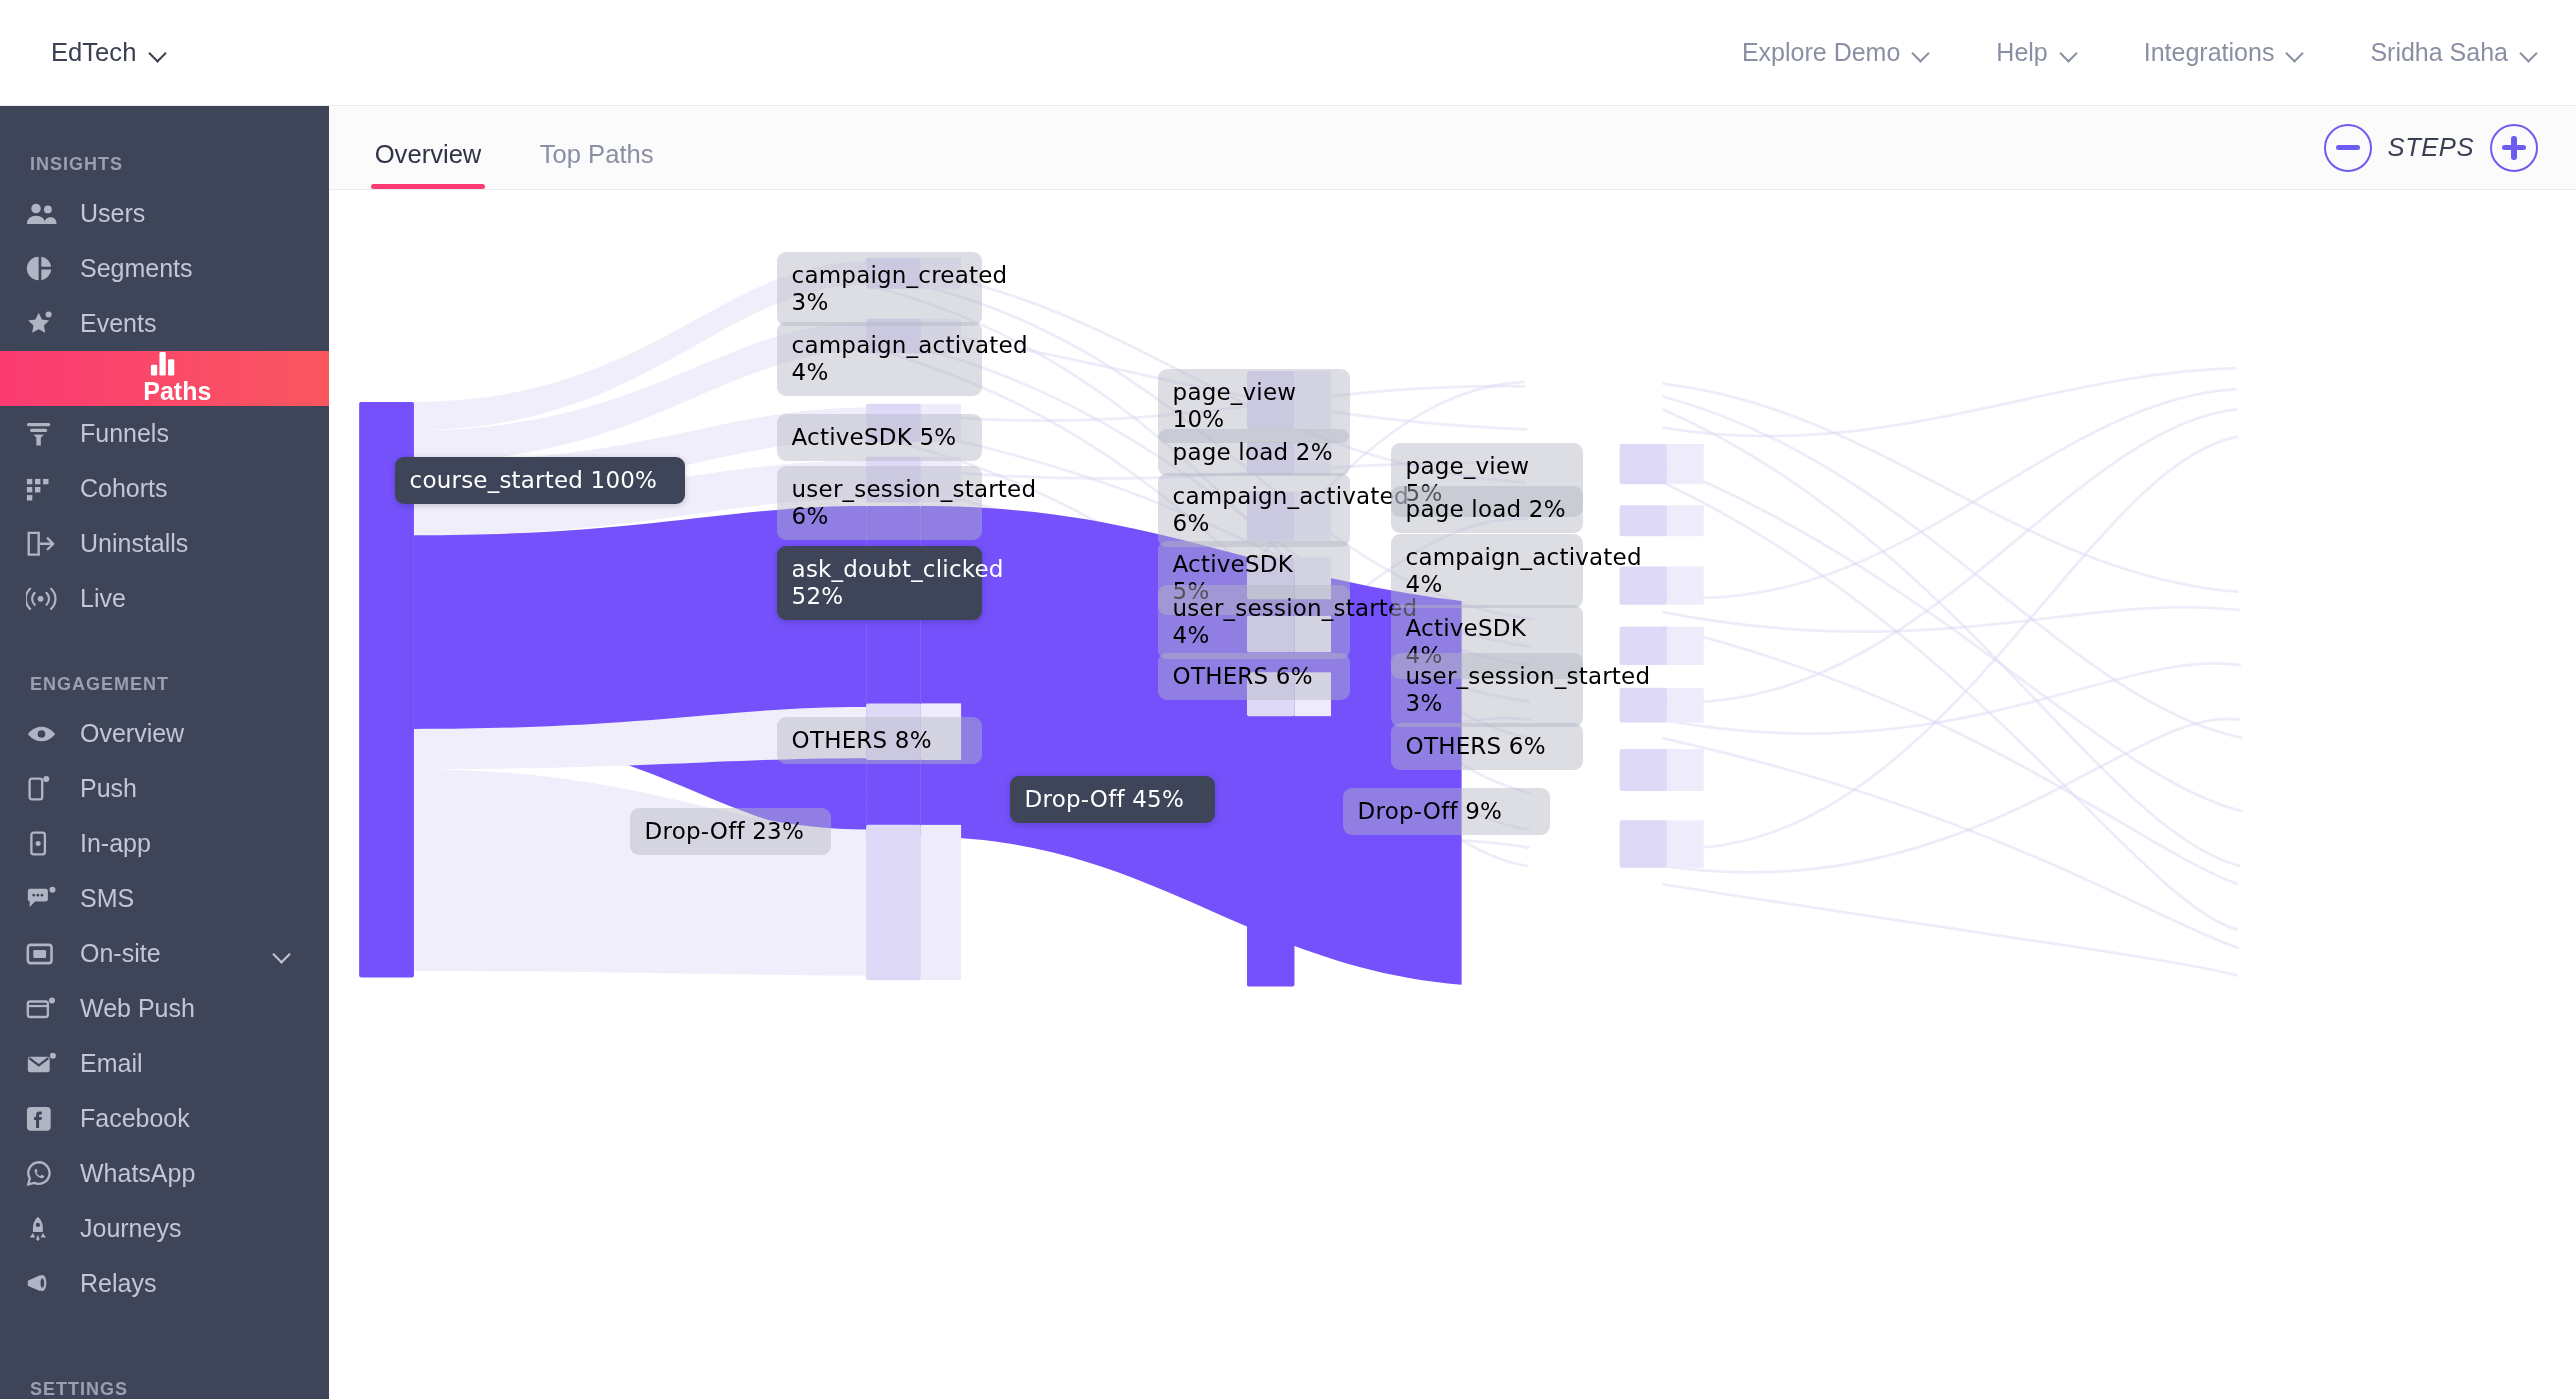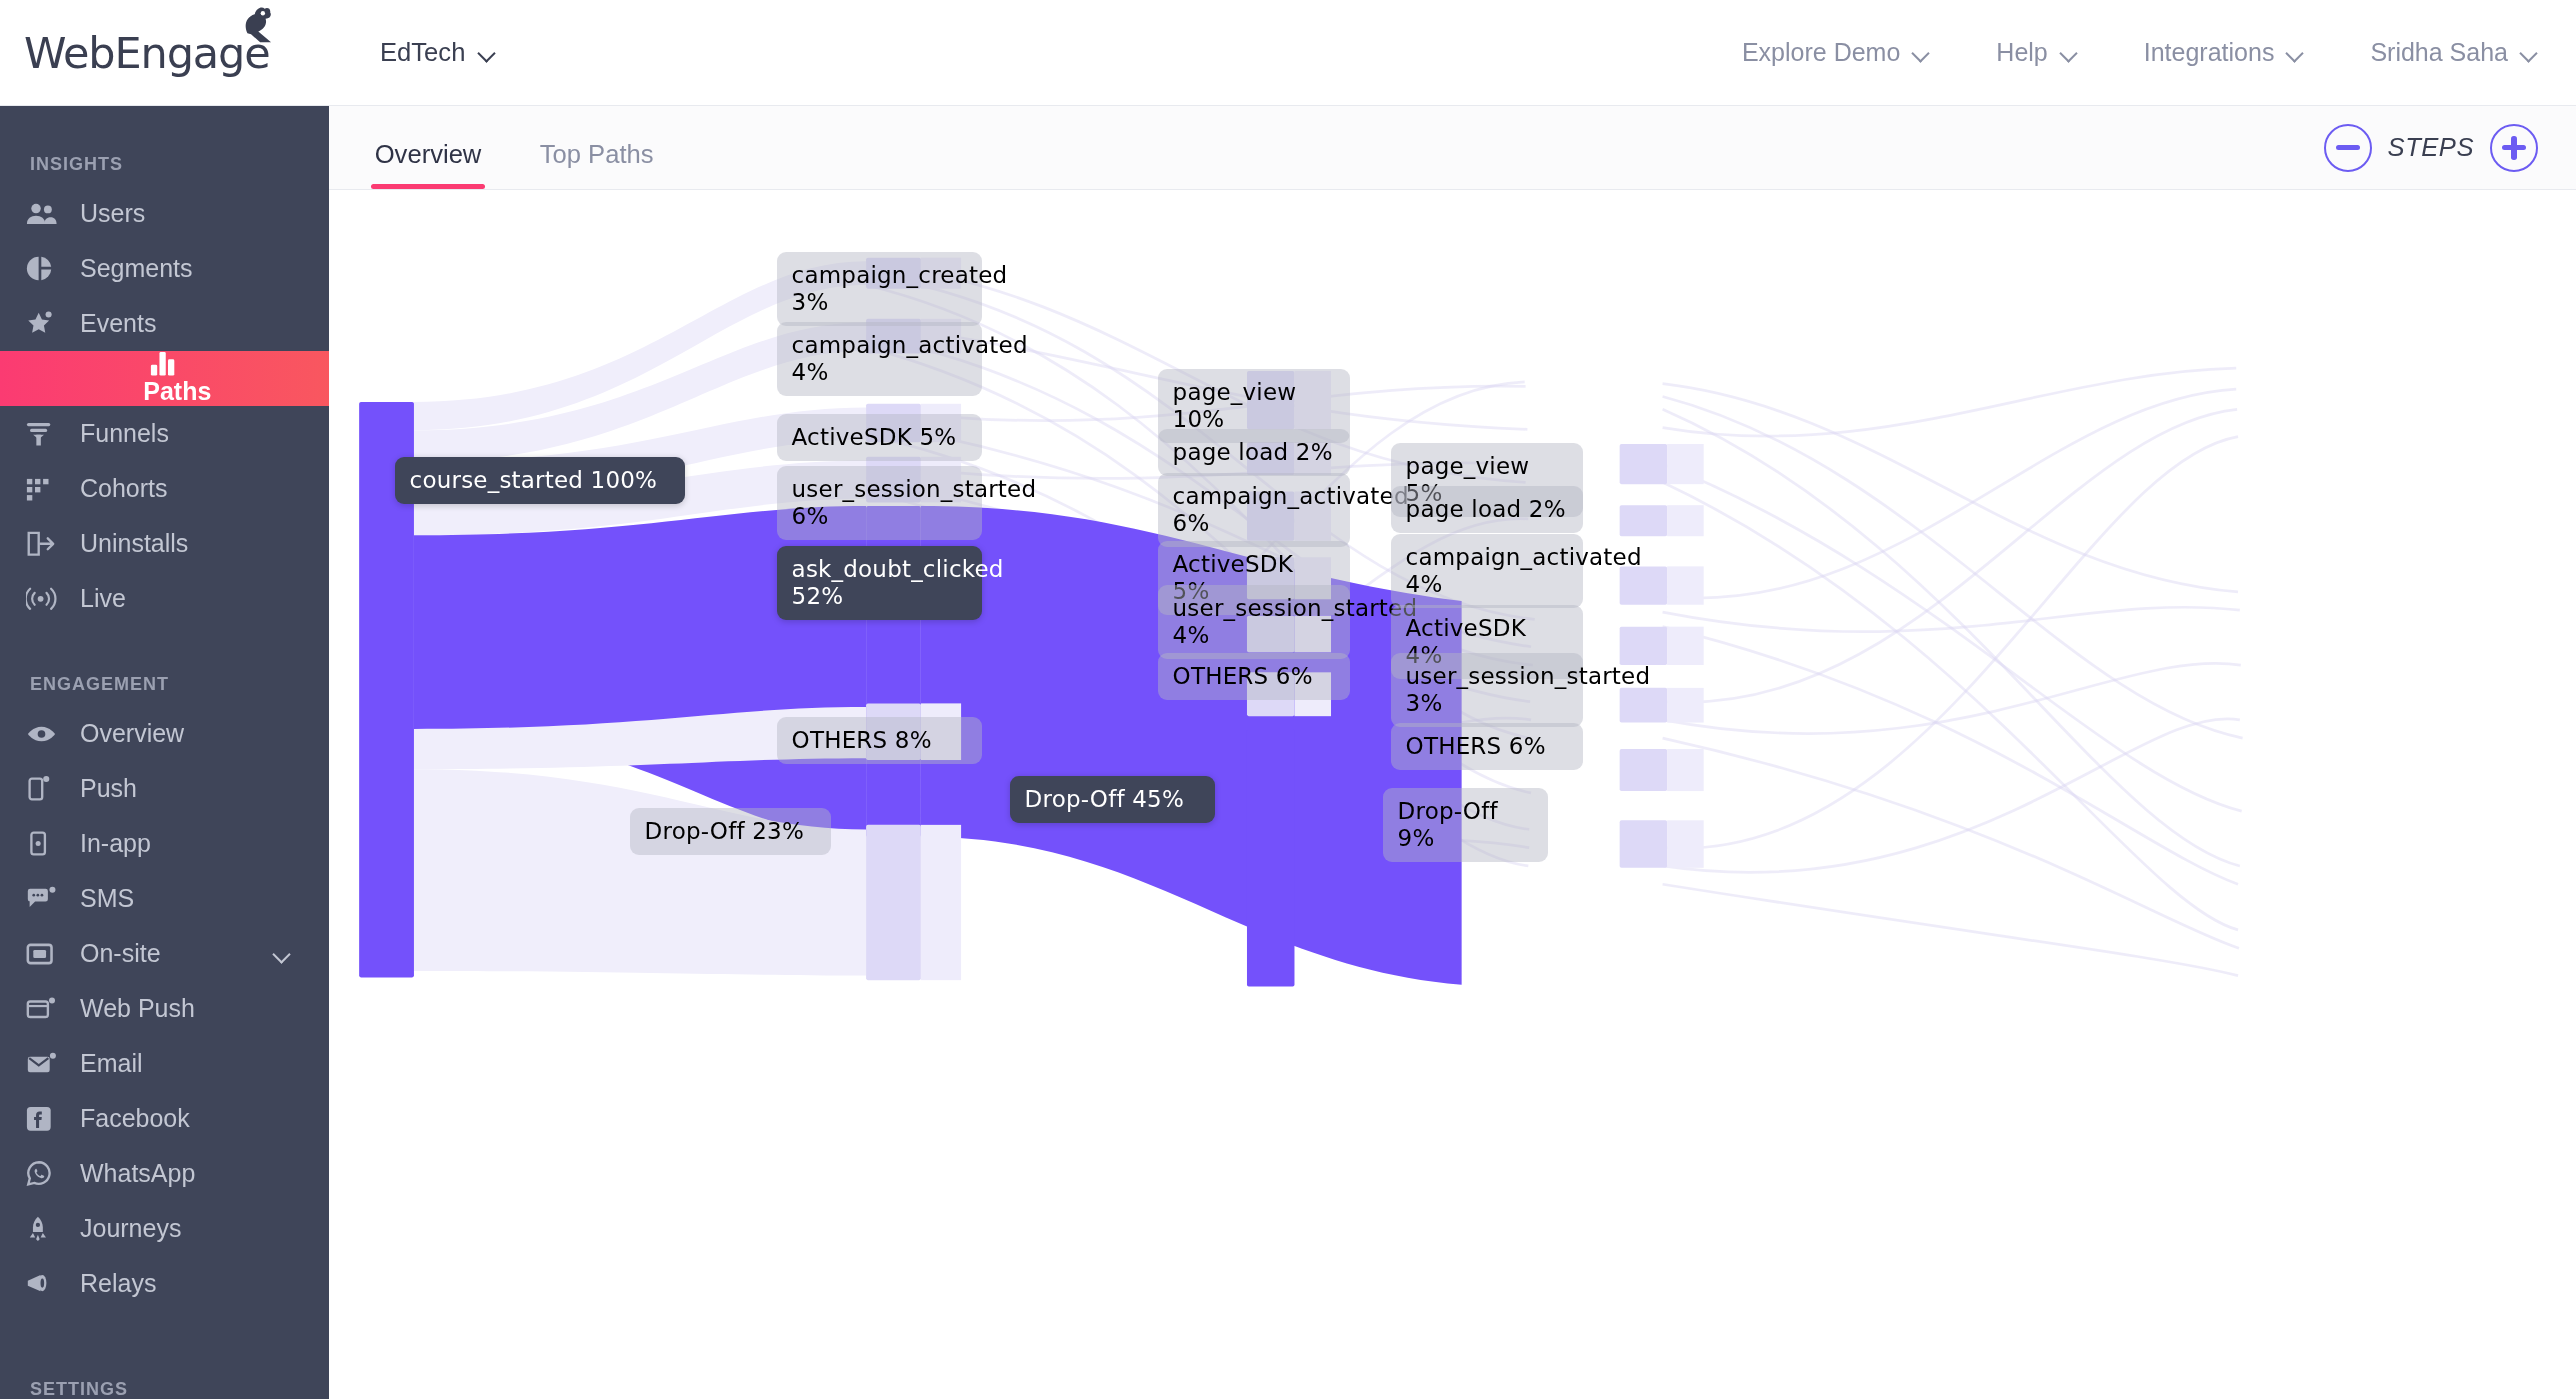--- a/index.html
+++ b/index.html
@@ -132,29 +132,20 @@
                font-family: "DejaVu Sans", sans-serif; pointer-events: auto; cursor: pointer; }
   .nodelabel.dim  { background: rgba(180,182,195,0.45); color: #000000; }
   .nodelabel.dark { background: #3f4559; color: #ffffff; box-shadow: 0 1.8px 6.4px rgba(0,0,0,.18); }
 </style>
 </head>
 <body>
 
 <div id="app">
 
   <div class="topbar">
-    <div class="logo-wrap">
-      <div class="logo-text">
-        <span>WebEngage</span>
-        <svg class="logo-bird" width="53" height="40" viewBox="0 0 58 44">
-          <path d="M30 30 C26 22, 28 12, 38 9 C40 2, 46 0, 49 3 C52 1, 56 3, 55 7 C57 10, 55 14, 50 14 C52 20, 48 26, 42 28 L56 40 L44 40 L34 31 Z" fill="#3a3f51"></path>
-          <circle cx="47" cy="8" r="2.4" fill="#ffffff"></circle>
-        </svg>
-      </div>
-    </div>
     <div class="brand-select">
       <span>EdTech</span>
       <span class="chev"></span>
     </div>
     <div class="topbar-right">
       <div class="topnav-item">
         <span>Explore Demo</span>
         <span class="chev"></span>
       </div>
       <div class="topnav-item">
@@ -538,19 +529,19 @@
         <div class="nodelabel dim" style="left:829px; top:395px; width:192px;">user_session_started 4%</div>
         <div class="nodelabel dim" style="left:829px; top:463px; width:192px;">OTHERS 6%</div>
         <div class="nodelabel dark" style="left:681px; top:586px; width:205px;">Drop-Off 45%</div>
 
         <div class="nodelabel dim" style="left:1062px; top:253px; width:192px;">page_view 5%</div>
         <div class="nodelabel dim" style="left:1062px; top:296px; width:192px;">page load 2%</div>
         <div class="nodelabel dim" style="left:1062px; top:344px; width:192px;">campaign_activated 4%</div>
         <div class="nodelabel dim" style="left:1062px; top:415px; width:192px;">ActiveSDK 4%</div>
         <div class="nodelabel dim" style="left:1062px; top:463px; width:192px;">user_session_started 3%</div>
         <div class="nodelabel dim" style="left:1062px; top:533px; width:192px;">OTHERS 6%</div>
-        <div class="nodelabel dim" style="left:1054px; top:598px; width:165px;">Drop-Off 9%</div>
+        <div class="nodelabel dim" style="left:1014px; top:598px; width:207px;">Drop-Off 9%</div>
       </div>
 
     </div>
   </div>
 </div>
 
 
 </body></html>

